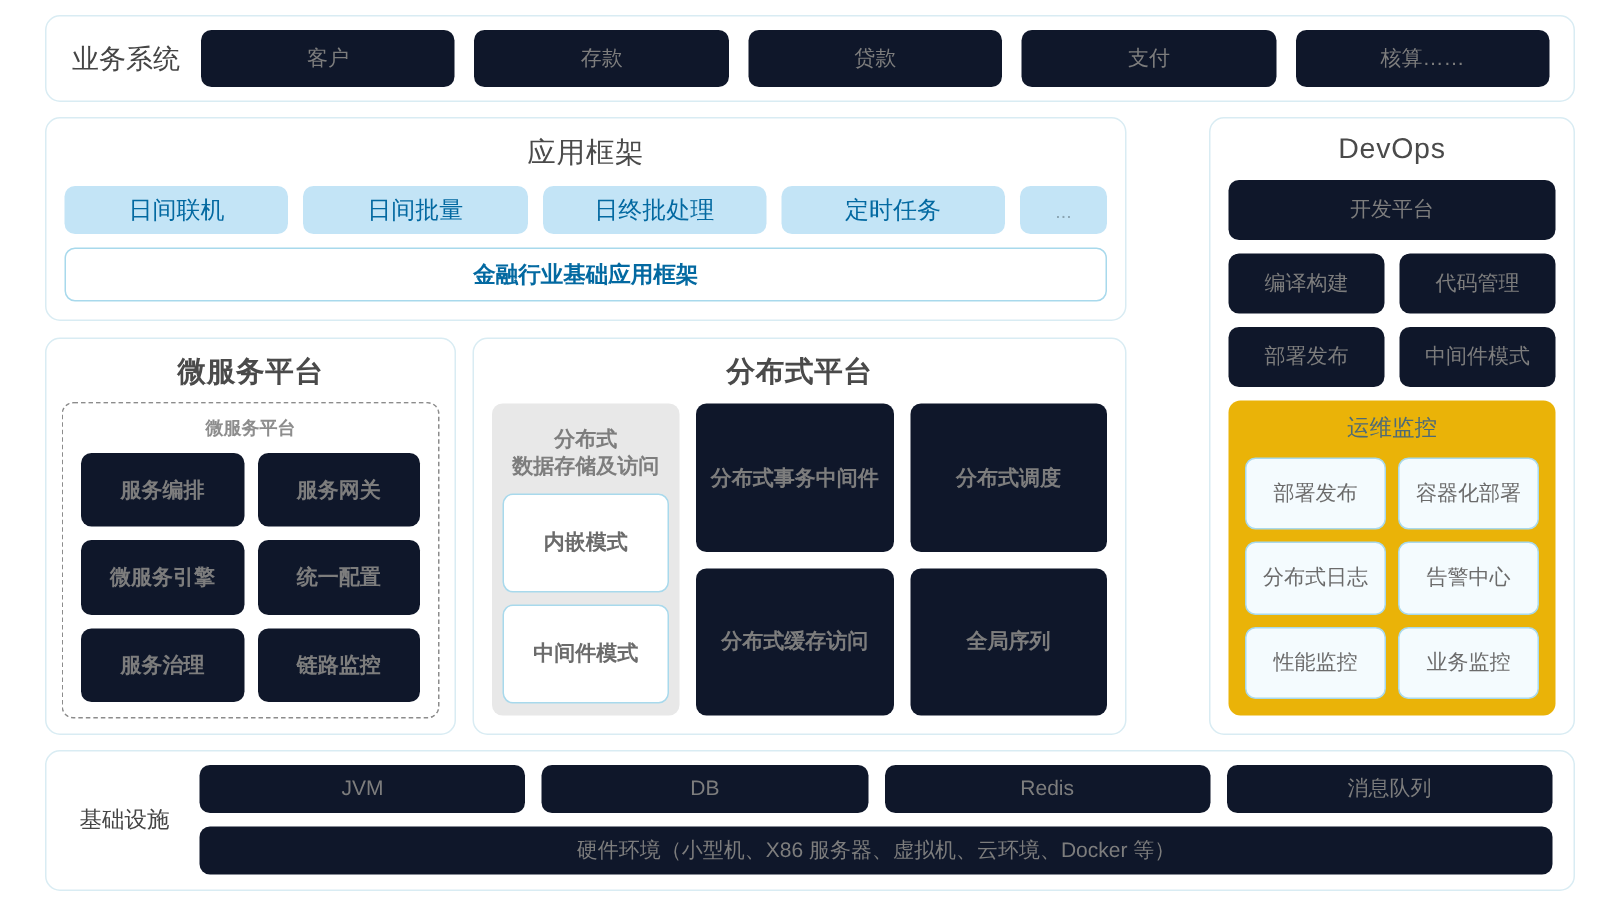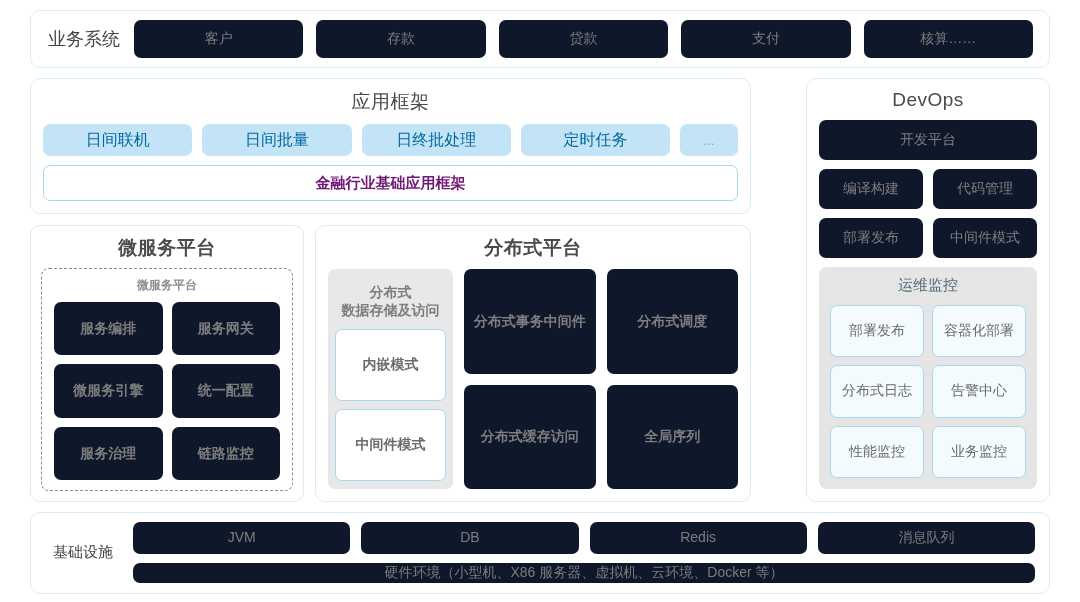--- a/index.html
+++ b/index.html
@@ -130,21 +130,21 @@
   .appfw-chips {
     display: flex;
     gap: 10px;
     height: 32px;
   }
   .appfw-chips .blue { flex: 1 1 0; }
   .appfw-chips .blue.ellipsis { flex: 0 0 58px; font-size: 13px; color: #8aa4b2; }
   .appfw-base {
     height: 36px;
     font-weight: bold;
-    color: #701a75;
+    color: #0369a1;
     font-size: 15px;
   }
 
   
   .mid-lower {
     display: flex;
     gap: 11px;
     flex: 1 1 auto;
     min-height: 0;
     font-weight: bold;
@@ -232,21 +232,21 @@
     margin-left: 44px;
   }
   .devops .gray.wide { height: 40px; }
   .devops-pair {
     display: flex;
     gap: 10px;
     height: 40px;
   }
   .devops-pair .gray { flex: 1 1 0; }
   .ops-box {
-    background: #e5e5e5;
+    background: #eab308;
     border-radius: 8px;
     flex: 1 1 auto;
     padding: 7px 11px 11px 11px;
     display: flex;
     flex-direction: column;
     gap: 7px;
     box-sizing: border-box;
   }
   .ops-title {
     text-align: center;
@@ -284,21 +284,21 @@
     flex-direction: column;
     gap: 9px;
     min-width: 0;
   }
   .infra-top {
     display: flex;
     gap: 11px;
     height: 32px;
   }
   .infra-top .gray { flex: 1 1 0; }
-  .infra-hw { height: 20px; }
+  .infra-hw { height: 32px; }
 </style>
 </head>
 <body>
 
 <div class="page">
 
   <div class="panel biz-row">
     <div class="biz-label">业务系统</div>
     <div class="gray">客户</div>
     <div class="gray">存款</div>

